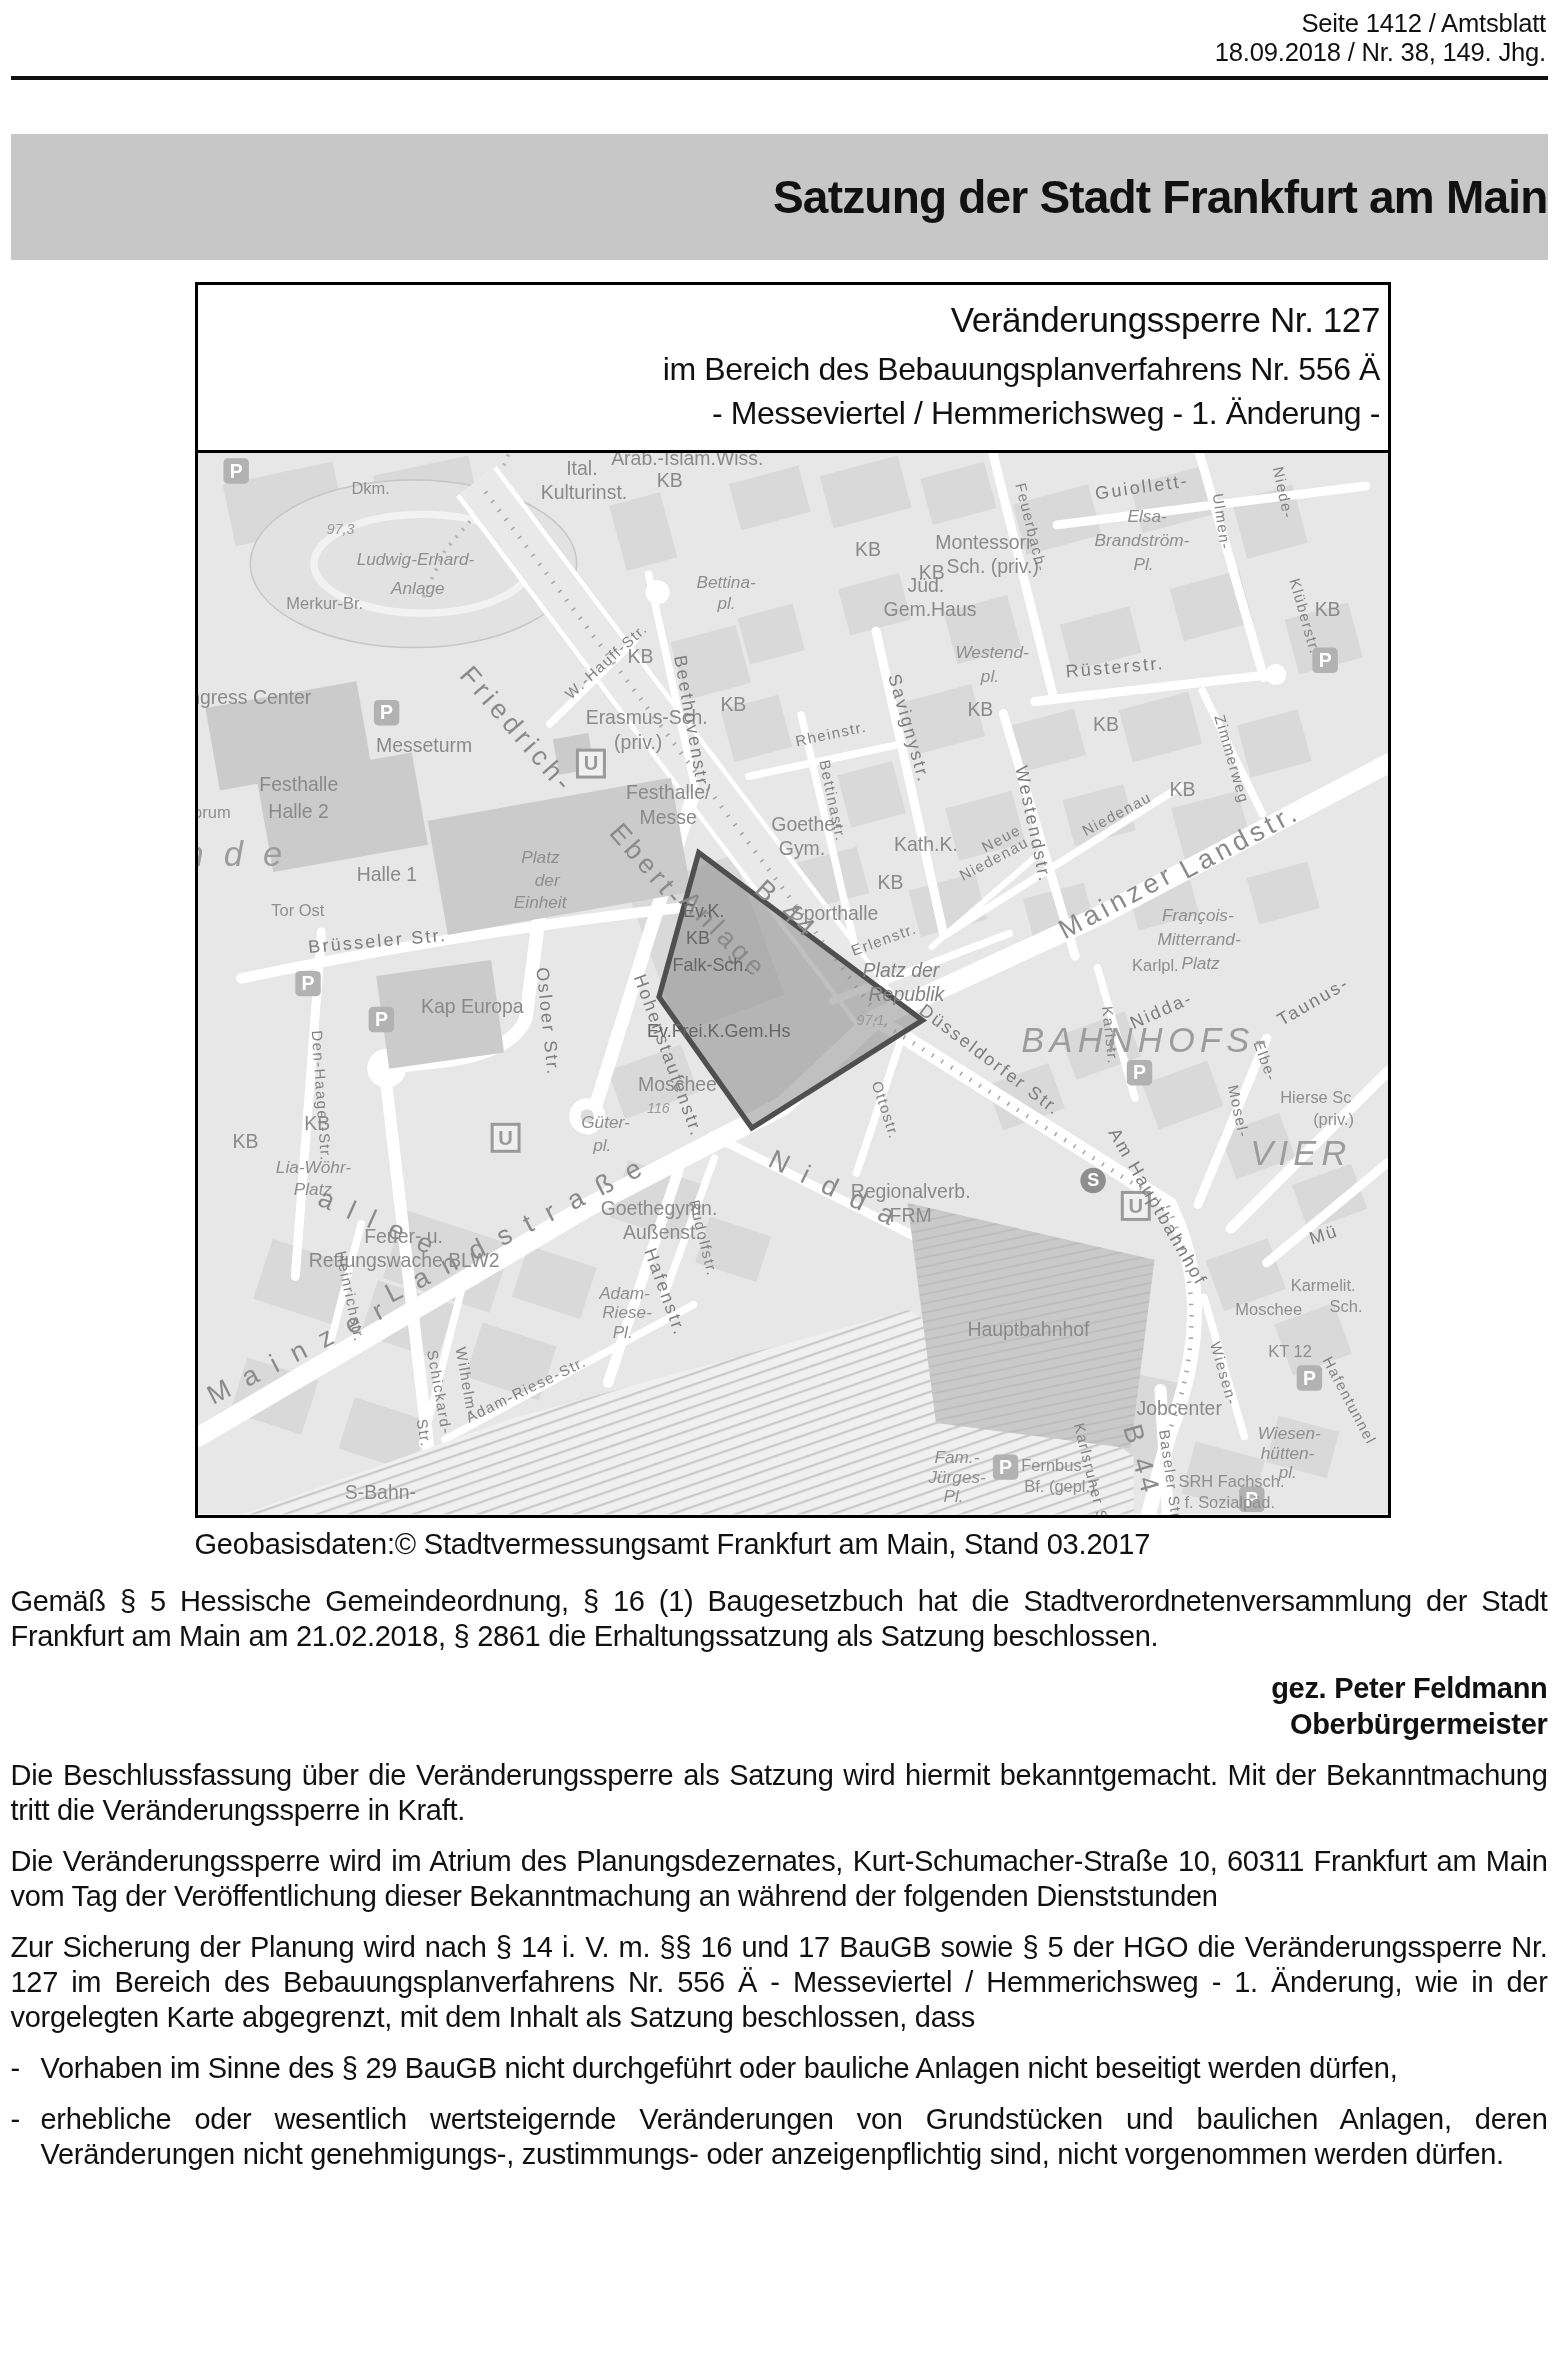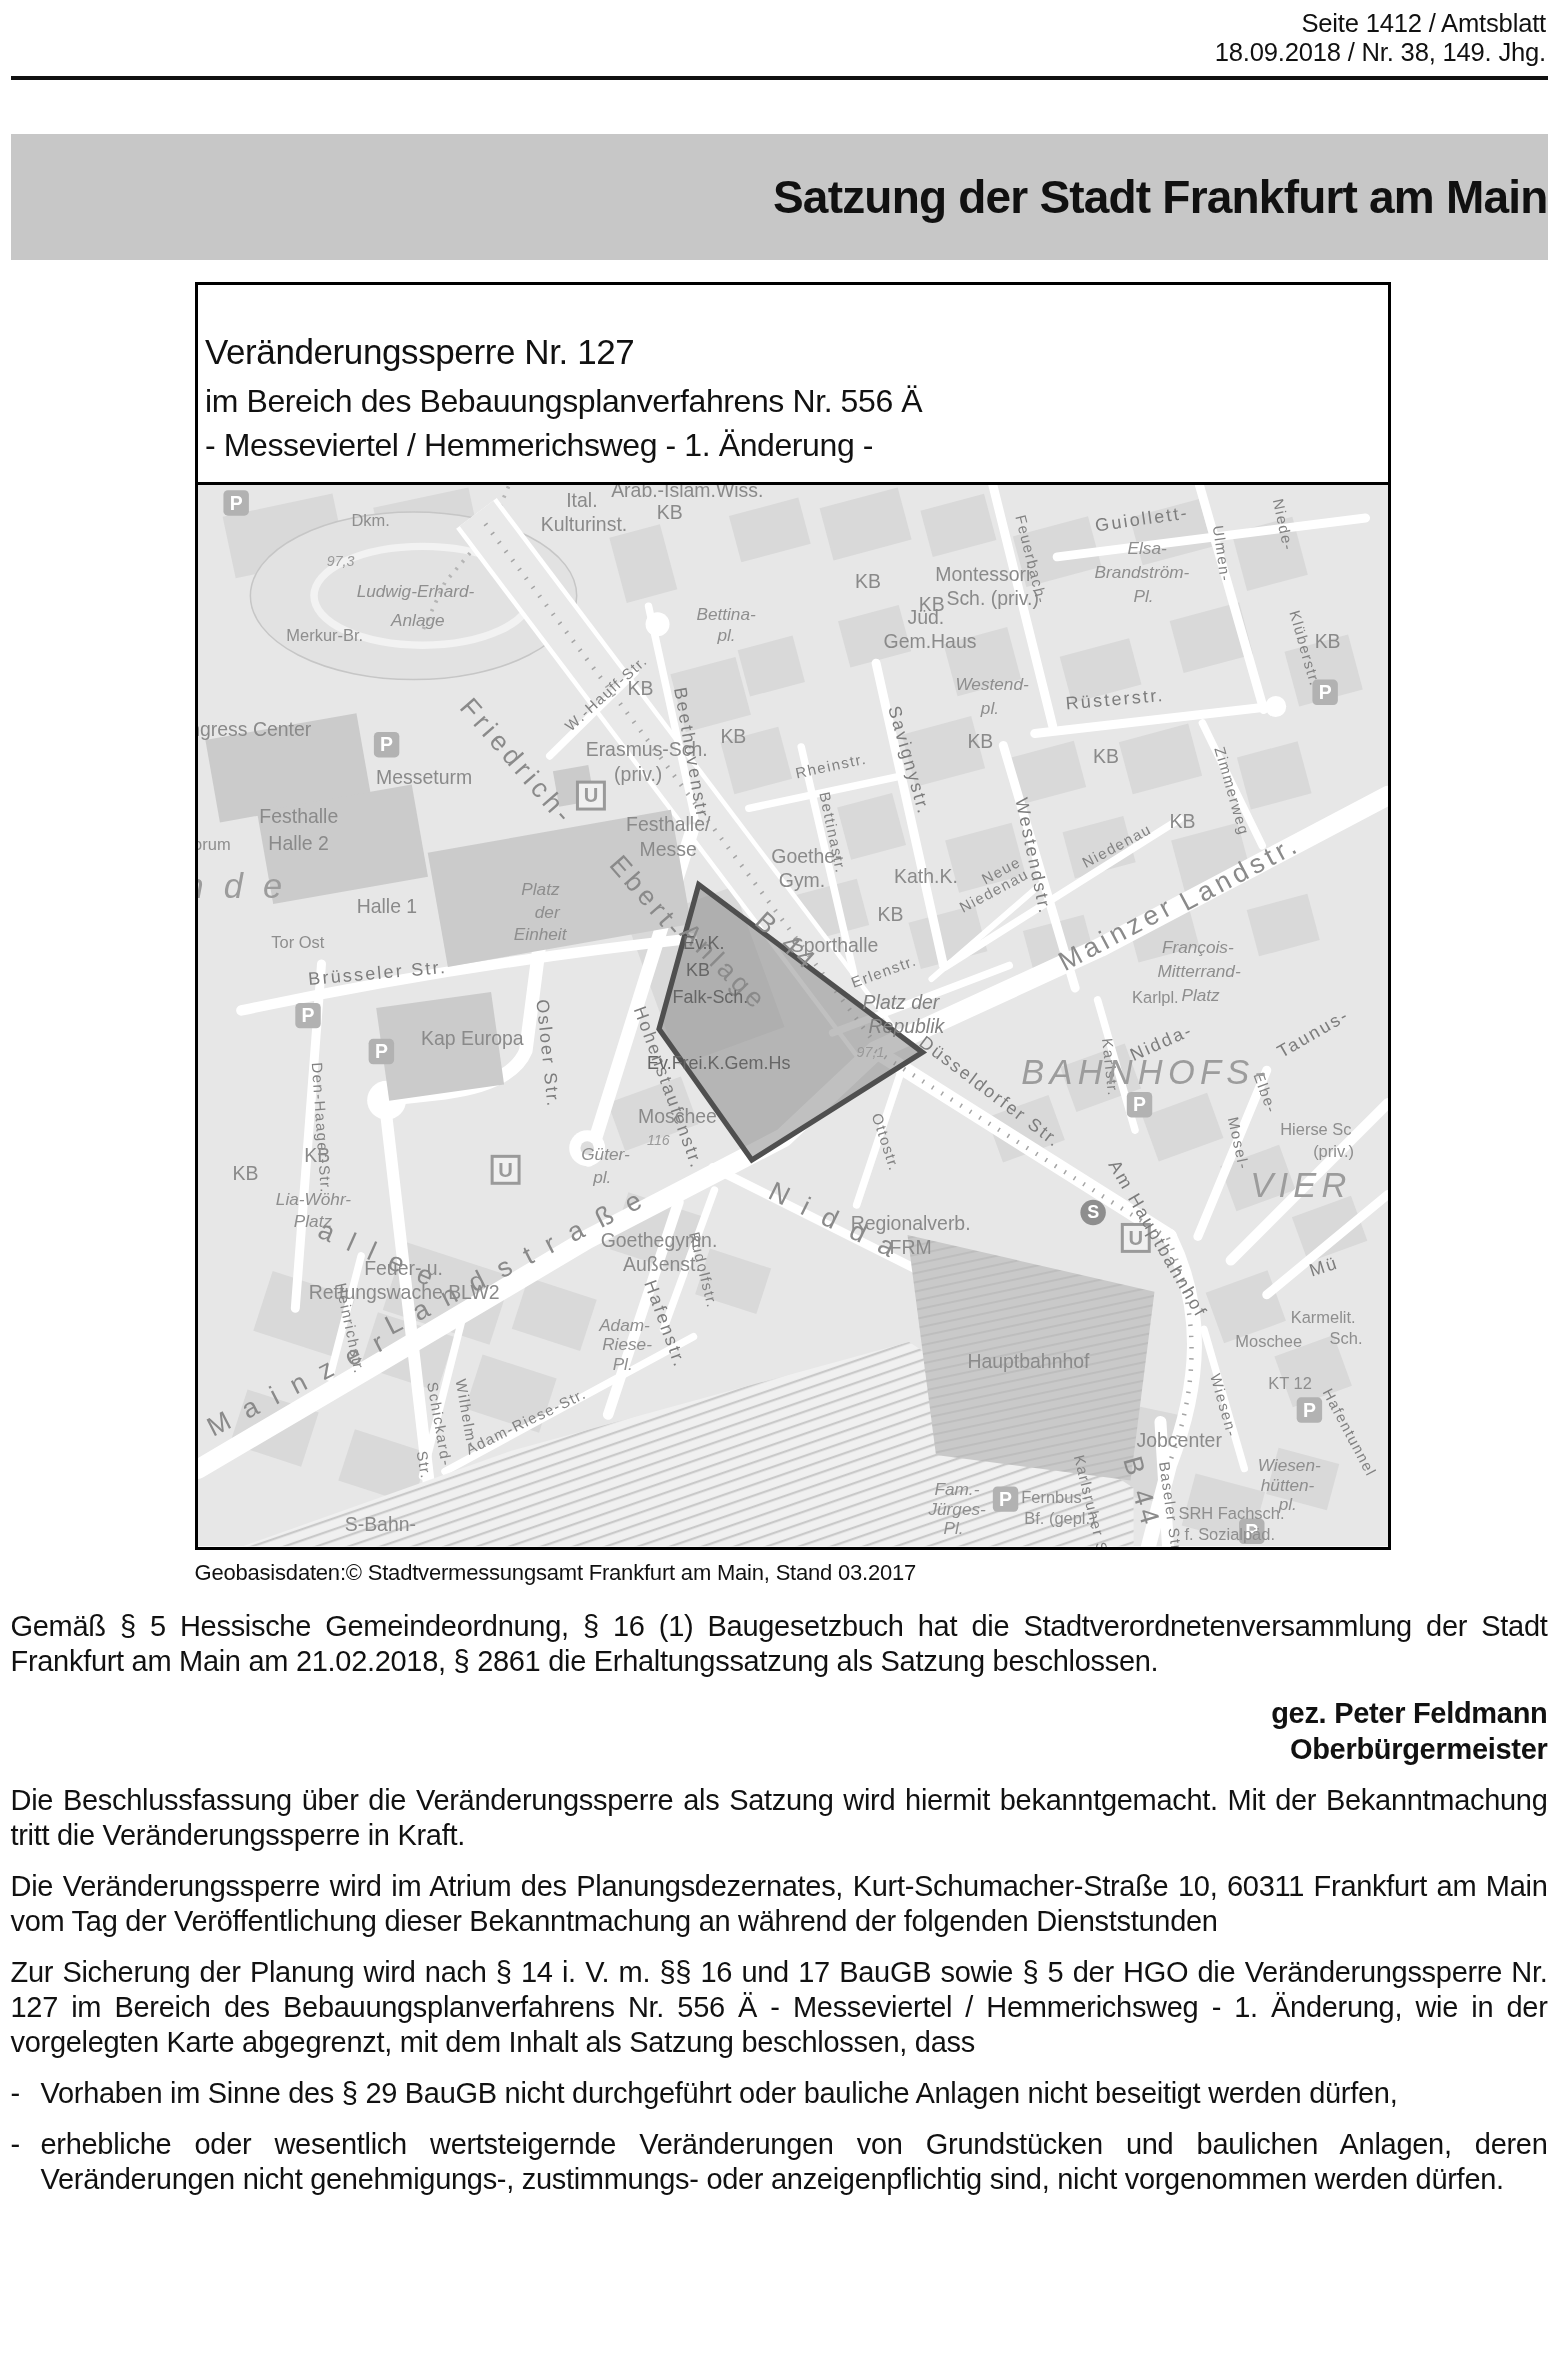--- a/index.html
+++ b/index.html
@@ -6,27 +6,27 @@
   body{width:1558px;height:2377px;overflow:hidden;font-family:"Liberation Sans",sans-serif;color:#111;}
   .page{width:1558px;height:2377px;padding:0 10.5px;box-sizing:border-box;}
   
   .hdr{display:flex;justify-content:space-between;align-items:flex-end;padding:9px 1.5px 9px 1.5px;font-size:25.6px;letter-spacing:-0.2px;flex-direction:column;}
   .rule{height:3.8px;background:#111;}
   
   .banner{margin-top:54px;height:126px;background:#c7c7c7;display:flex;align-items:center;justify-content:flex-end;}
   .banner h1{margin:0;font-size:46px;font-weight:bold;letter-spacing:-0.8px;}
   
   .map-box{margin:22.6px 0 0 184px;width:1196px;border:3px solid #000;box-sizing:border-box;background:#fff;}
-  .map-title{text-align:left;padding:15px 7.5px 18px 7.5px;border-bottom:3.8px solid #000;margin-top:32px;}
+  .map-title{text-align:right;padding:15px 7.5px 18px 7.5px;border-bottom:3.8px solid #000;}
   .mt1{font-size:35px;letter-spacing:-0.4px;margin-bottom:10.5px;}
   .mt2{font-size:32px;letter-spacing:-0.4px;margin-bottom:7.5px;}
   .mt2:last-child{margin-bottom:0;}
   .map-box svg{display:block;width:100%;height:auto;}
   
-  .caption{margin:10.5px 0 0 184px;font-size:22px;letter-spacing:-0.2px;}
+  .caption{margin:10.5px 0 0 184px;font-size:29px;letter-spacing:-0.2px;}
   
   .bodytxt{margin-top:22.6px;font-size:29px;line-height:35px;letter-spacing:-0.3px;}
   .bodytxt p{margin:0 0 16px 0;text-align:justify;}
   .bodytxt p.nj{text-align:left;}
   .sig{text-align:right;font-weight:bold;margin:3px 0 16.6px 0;line-height:36px;}
   .bullet{display:flex;margin:0 0 16px 0;}
   .bullet .dash{flex:0 0 30px;}
   .bullet .btxt{flex:1;text-align:justify;}
   
   .ml{font-family:"Liberation Sans",sans-serif;}

